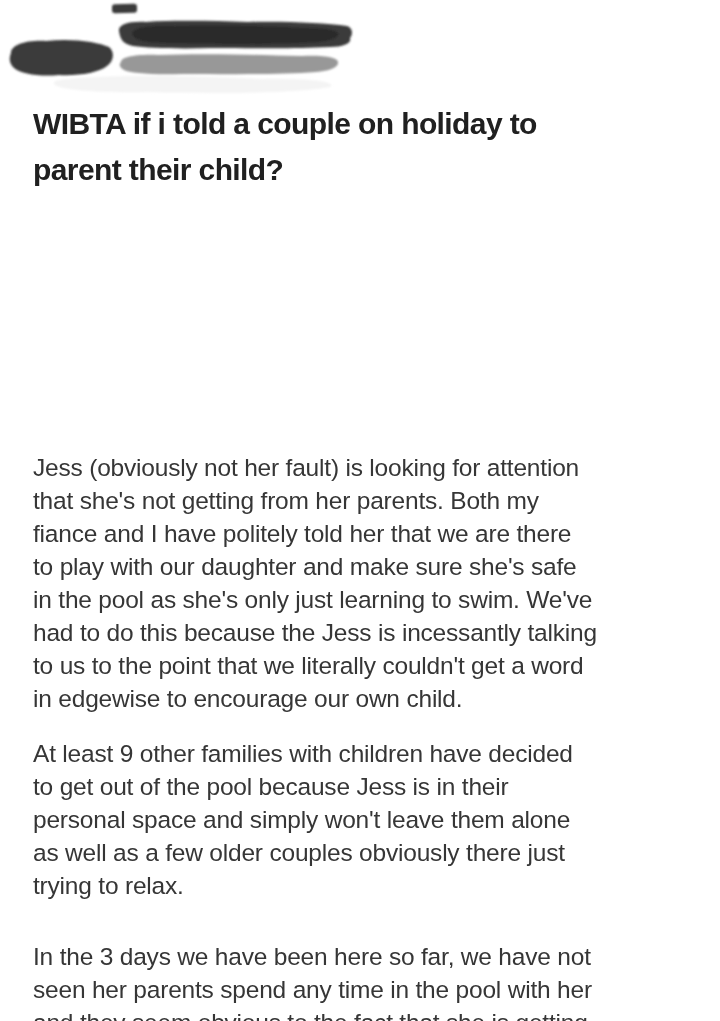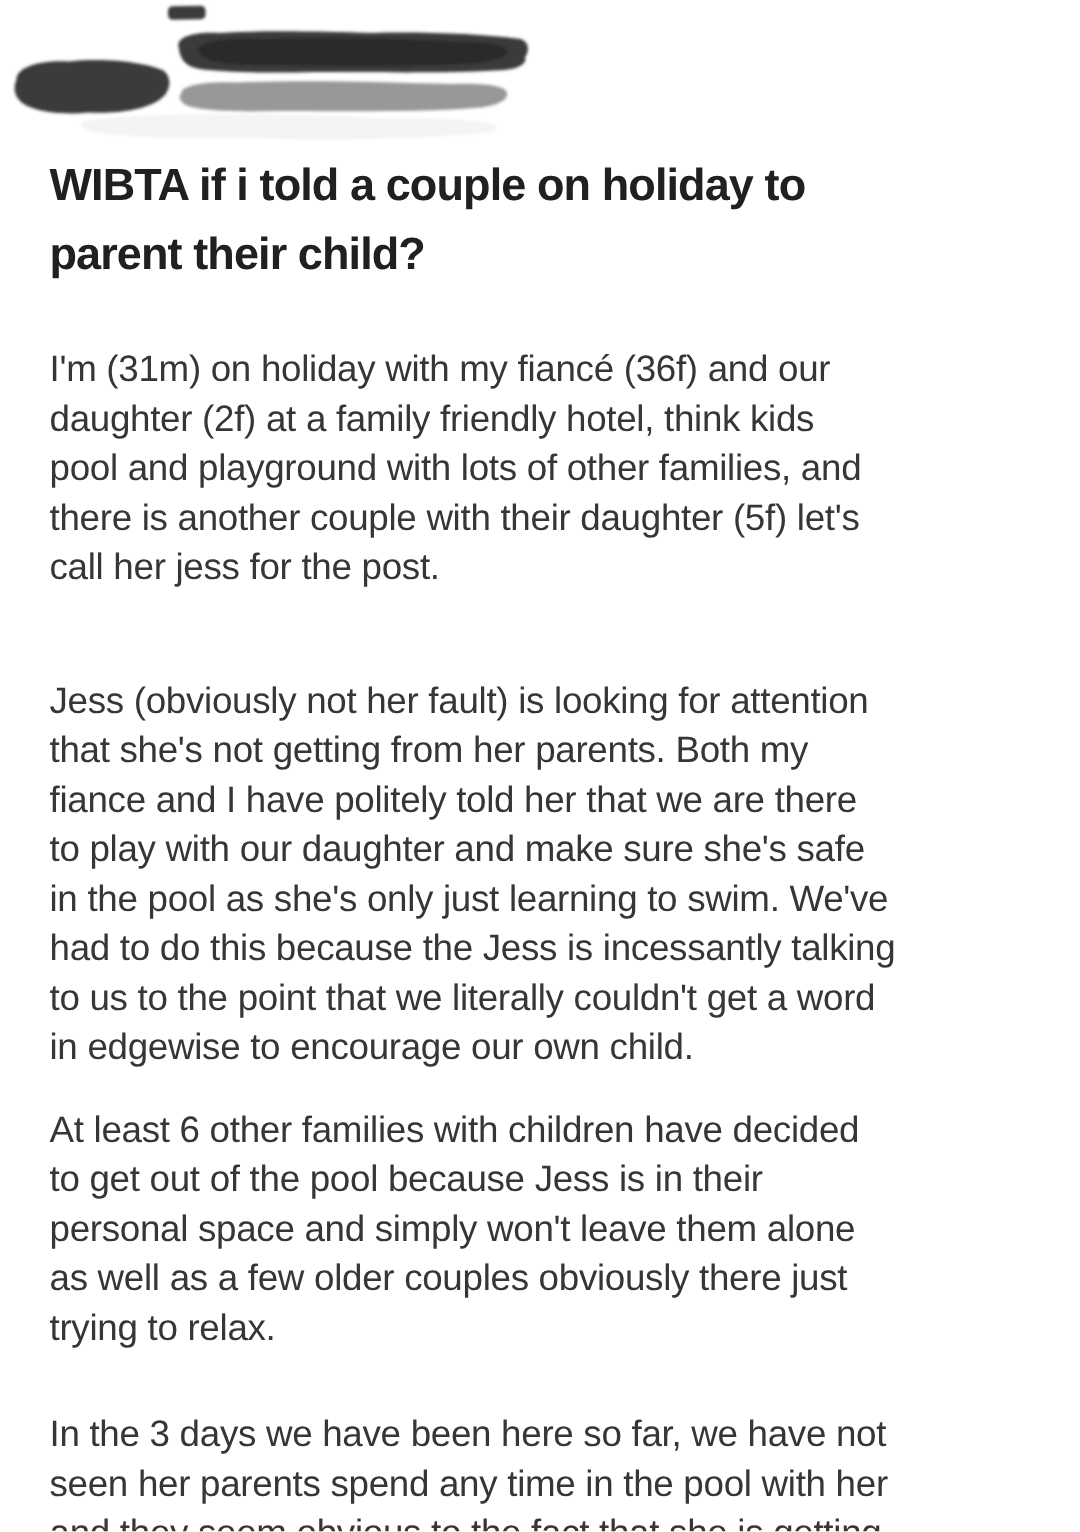--- a/index.html
+++ b/index.html
@@ -76,34 +76,29 @@
                C339,67 330,71 316,72 C278,75 222,74 182,74 C152,75 130,73 124,70
                C119,67 119,64 121,62 Z"></path>
       <path class="mark-faint" fill="#ececec" d="M60,80 C100,74 200,76 260,79 C310,78 338,82 330,87 C300,93 220,94 150,92
                C100,93 62,90 55,85 C52,82 55,81 60,80 Z"></path>
     </g>
   </svg>
 
   <h1 class="post-title">WIBTA if i told a couple on holiday to
 parent their child?</h1>
 
-  <p class="para p1">I'm (31m) on holiday with my fiancé (36f) and our
-daughter (2f) at a family friendly hotel, think kids
-pool and playground with lots of other families, and
-there is another couple with their daughter (5f) let's
-call her jess for the post.</p>
   <p class="para p2">Jess (obviously not her fault) is looking for attention
 that she's not getting from her parents. Both my
 fiance and I have politely told her that we are there
 to play with our daughter and make sure she's safe
 in the pool as she's only just learning to swim. We've
 had to do this because the Jess is incessantly talking
 to us to the point that we literally couldn't get a word
 in edgewise to encourage our own child.</p>
-  <p class="para p3">At least 6 other families with children have decided
+  <p class="para p3">At least 9 other families with children have decided
 to get out of the pool because Jess is in their
 personal space and simply won't leave them alone
 as well as a few older couples obviously there just
 trying to relax.</p>
   <p class="para p4">In the 3 days we have been here so far, we have not
 seen her parents spend any time in the pool with her
 and they seem obvious to the fact that she is getting</p>
 
 </div>
 

